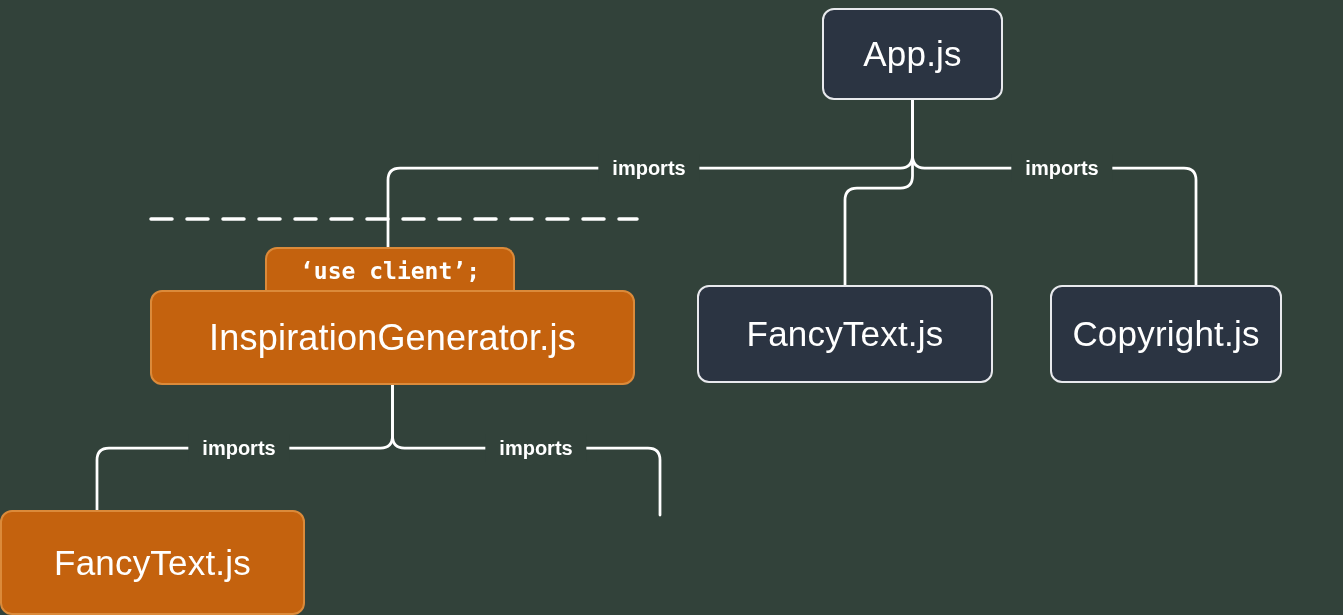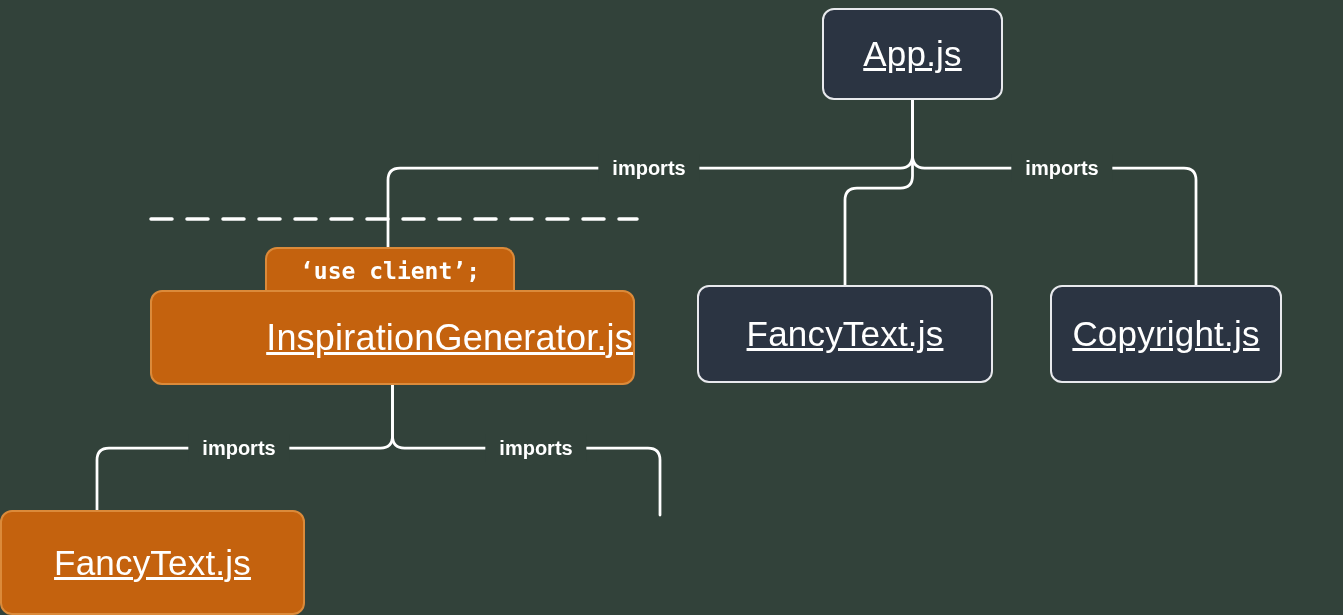--- a/index.html
+++ b/index.html
@@ -39,21 +39,20 @@
     align-items: center;
     justify-content: center;
     border-radius: 12px;
     color: var(--text, #FFFFFF);
     font-size: 35px;
     font-weight: 500;
     letter-spacing: 0.2px;
     z-index: 2;
     box-sizing: border-box;
     white-space: nowrap;
-    text-decoration: underline;
   }
   .node.server {
     background: var(--server-fill, #2B3442);
     border: 2.5px solid var(--server-border, #E8E9ED);
   }
   .node.client {
     background: var(--client-fill, #C4620E);
     border: 2.5px solid var(--client-border, #DB8A3A);
   }
 
@@ -105,21 +104,21 @@
   </svg>
 
   <div class="node server" style="left:822px; top:8px; width:181px; height:92px;">
     <span>App.js</span>
   </div>
 
   <div class="directive-badge">
     <span>‘use client’;</span>
   </div>
 
-  <div class="node client" style="left:150px; top:290px; width:485px; height:95px; font-size:36px;justify-content:flex-end;">
+  <div class="node client" style="left:150px; top:290px; width:485px; height:95px; font-size:36px;">
     <span>InspirationGenerator.js</span>
   </div>
 
   <div class="node server" style="left:697px; top:285px; width:296px; height:98px;">
     <span>FancyText.js</span>
   </div>
 
   <div class="node server" style="left:1050px; top:285px; width:232px; height:98px;">
     <span>Copyright.js</span>
   </div>

